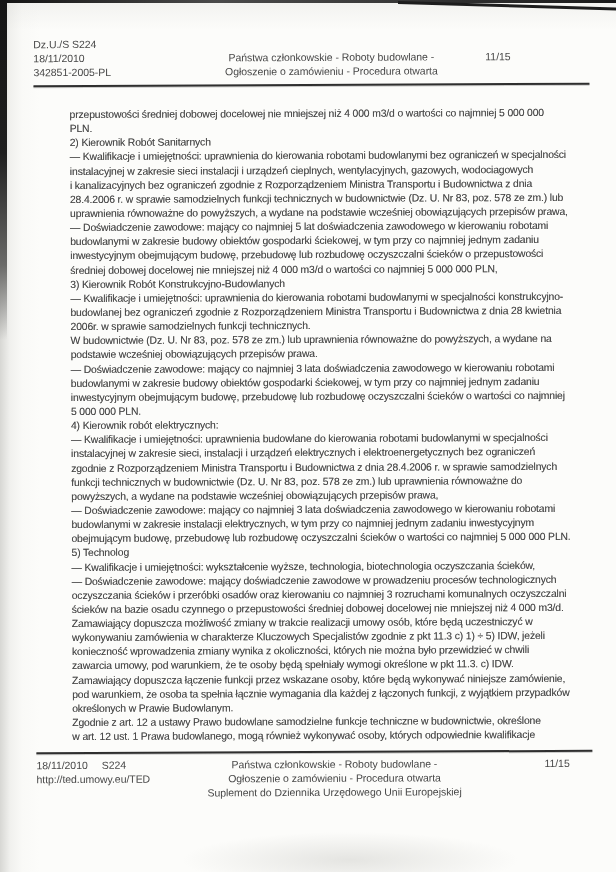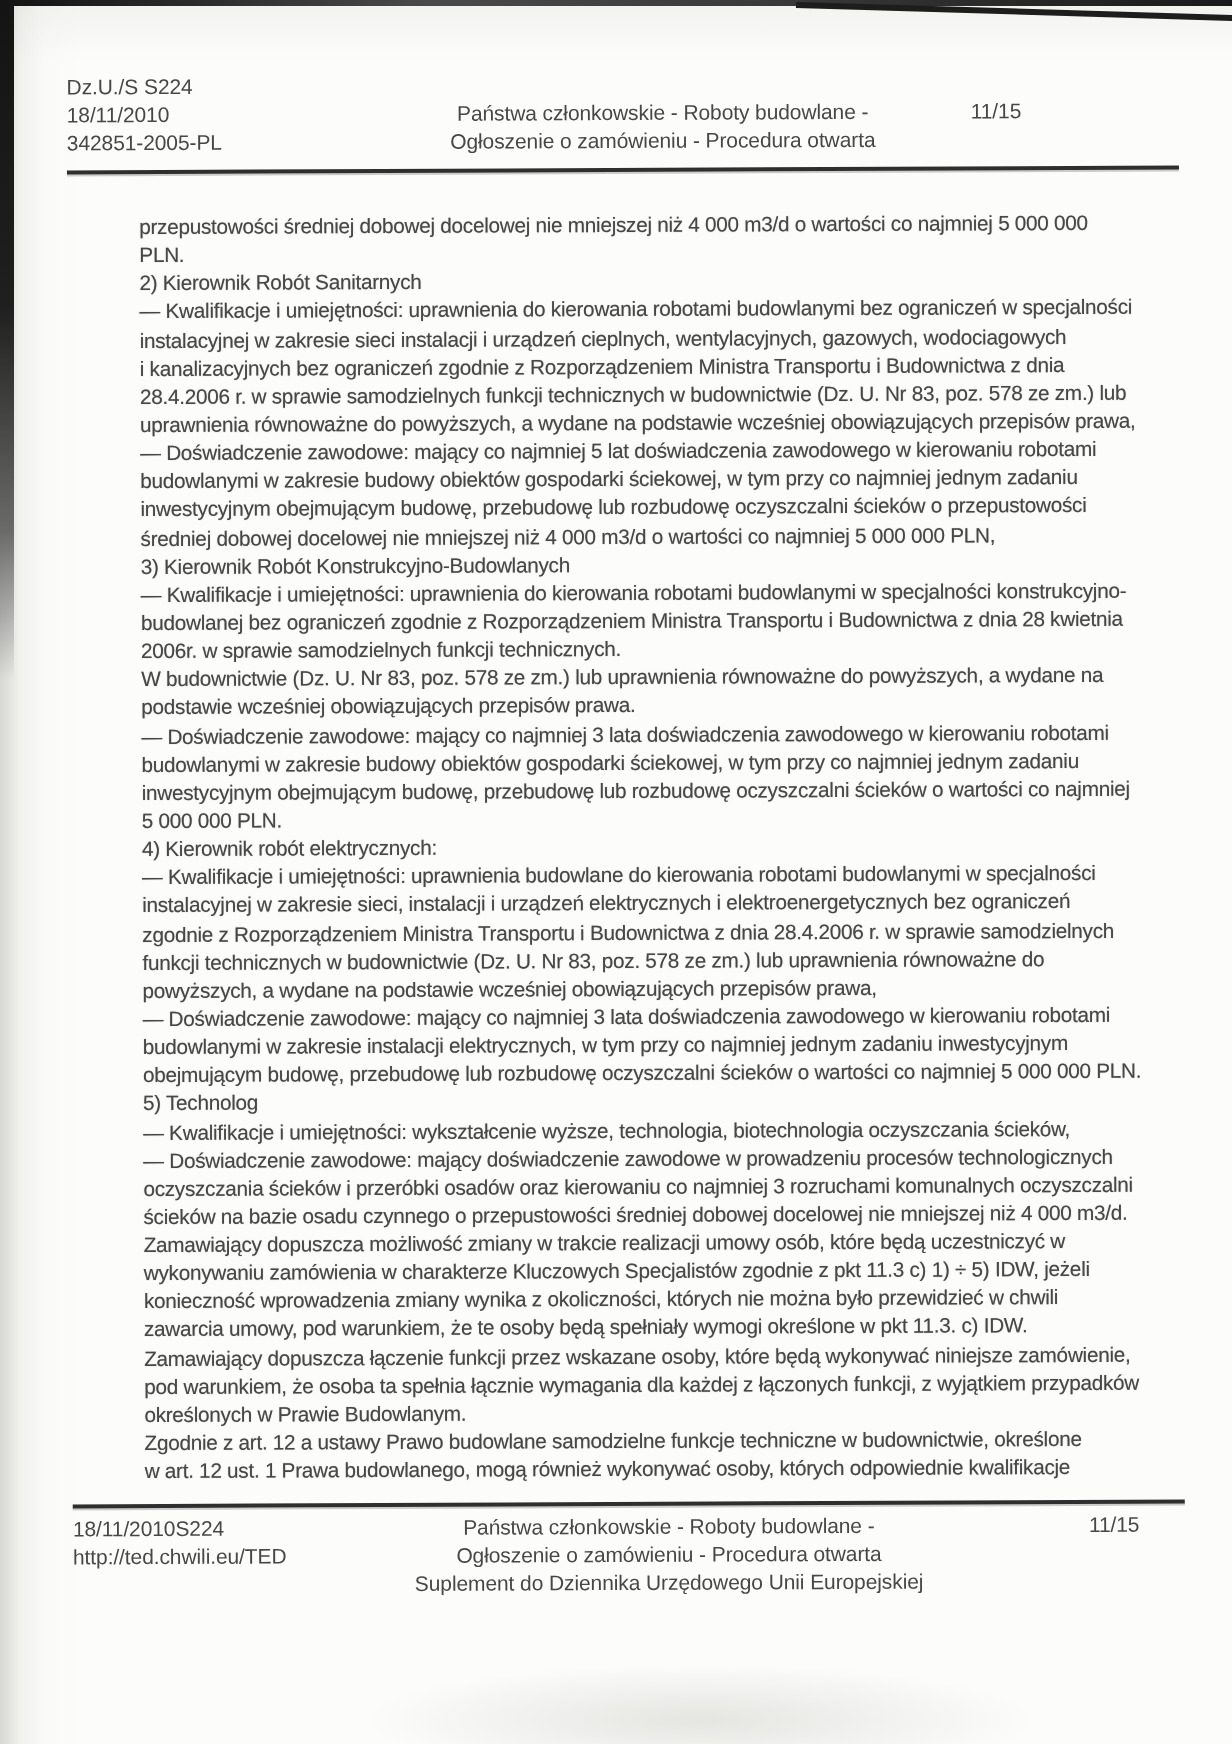--- a/index.html
+++ b/index.html
@@ -46,21 +46,21 @@
   
   .doc-body{
     position:absolute;top:107px;left:71px;width:524px;
     font-size:10.4px;line-height:14.15px;letter-spacing:-0.15px;
     text-shadow:0 0 0.5px rgba(90,90,90,0.55);
   }
   .doc-body .line{white-space:nowrap;height:14.15px;}
   
   .ftr{position:absolute;top:757px;left:35px;width:556px;font-size:10.5px;line-height:14.2px;letter-spacing:-0.05px;}
   .ftr-left{position:absolute;left:0;top:0;}
-  .ftr-issue{}
+  .ftr-issue{margin-left:14px;}
   .ftr-center{position:absolute;left:108px;top:0;width:380px;text-align:center;}
   .ftr-page{position:absolute;left:508px;top:0;width:60px;}
 </style>
 </head>
 <body>
 
 <div class="page">
 
   <div class="edge-top"></div>
   <div class="edge-top-diag"></div>
@@ -131,21 +131,21 @@
         <div class="line">w art. 12 ust. 1 Prawa budowlanego, mogą również wykonywać osoby, których odpowiednie kwalifikacje</div>
       </div>
 
     <div class="rule rule-bottom"></div>
 
     <div class="ftr">
       <div class="ftr-left">
         <div>
           <span>18/11/2010</span><span class="ftr-issue">S224</span>
         </div>
-        <div>http://ted.chwili.eu/TED</div>
+        <div>http://ted.umowy.eu/TED</div>
       </div>
       <div class="ftr-center">
           <div>Państwa członkowskie - Roboty budowlane -</div>
           <div>Ogłoszenie o zamówieniu - Procedura otwarta</div>
           <div>Suplement do Dziennika Urzędowego Unii Europejskiej</div>
         </div>
       <div class="ftr-page">11/15</div>
     </div>
 
   </div>

